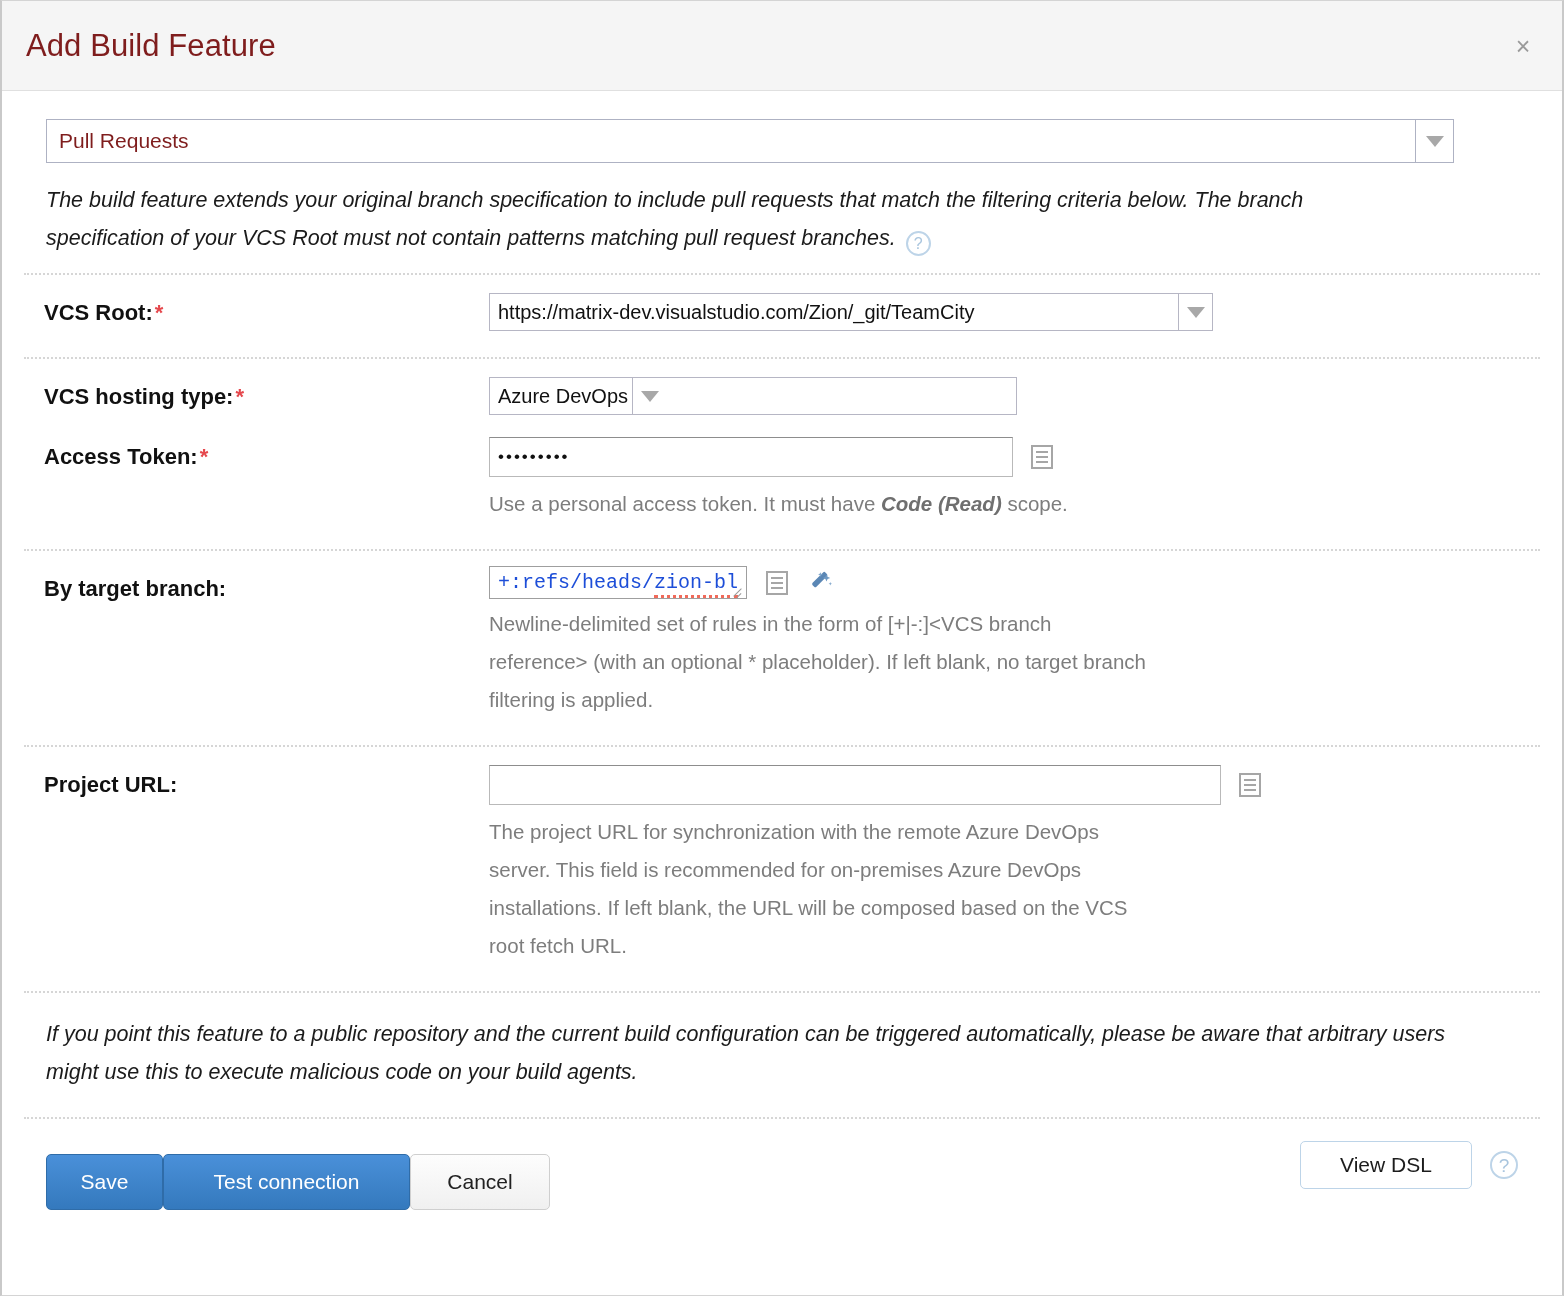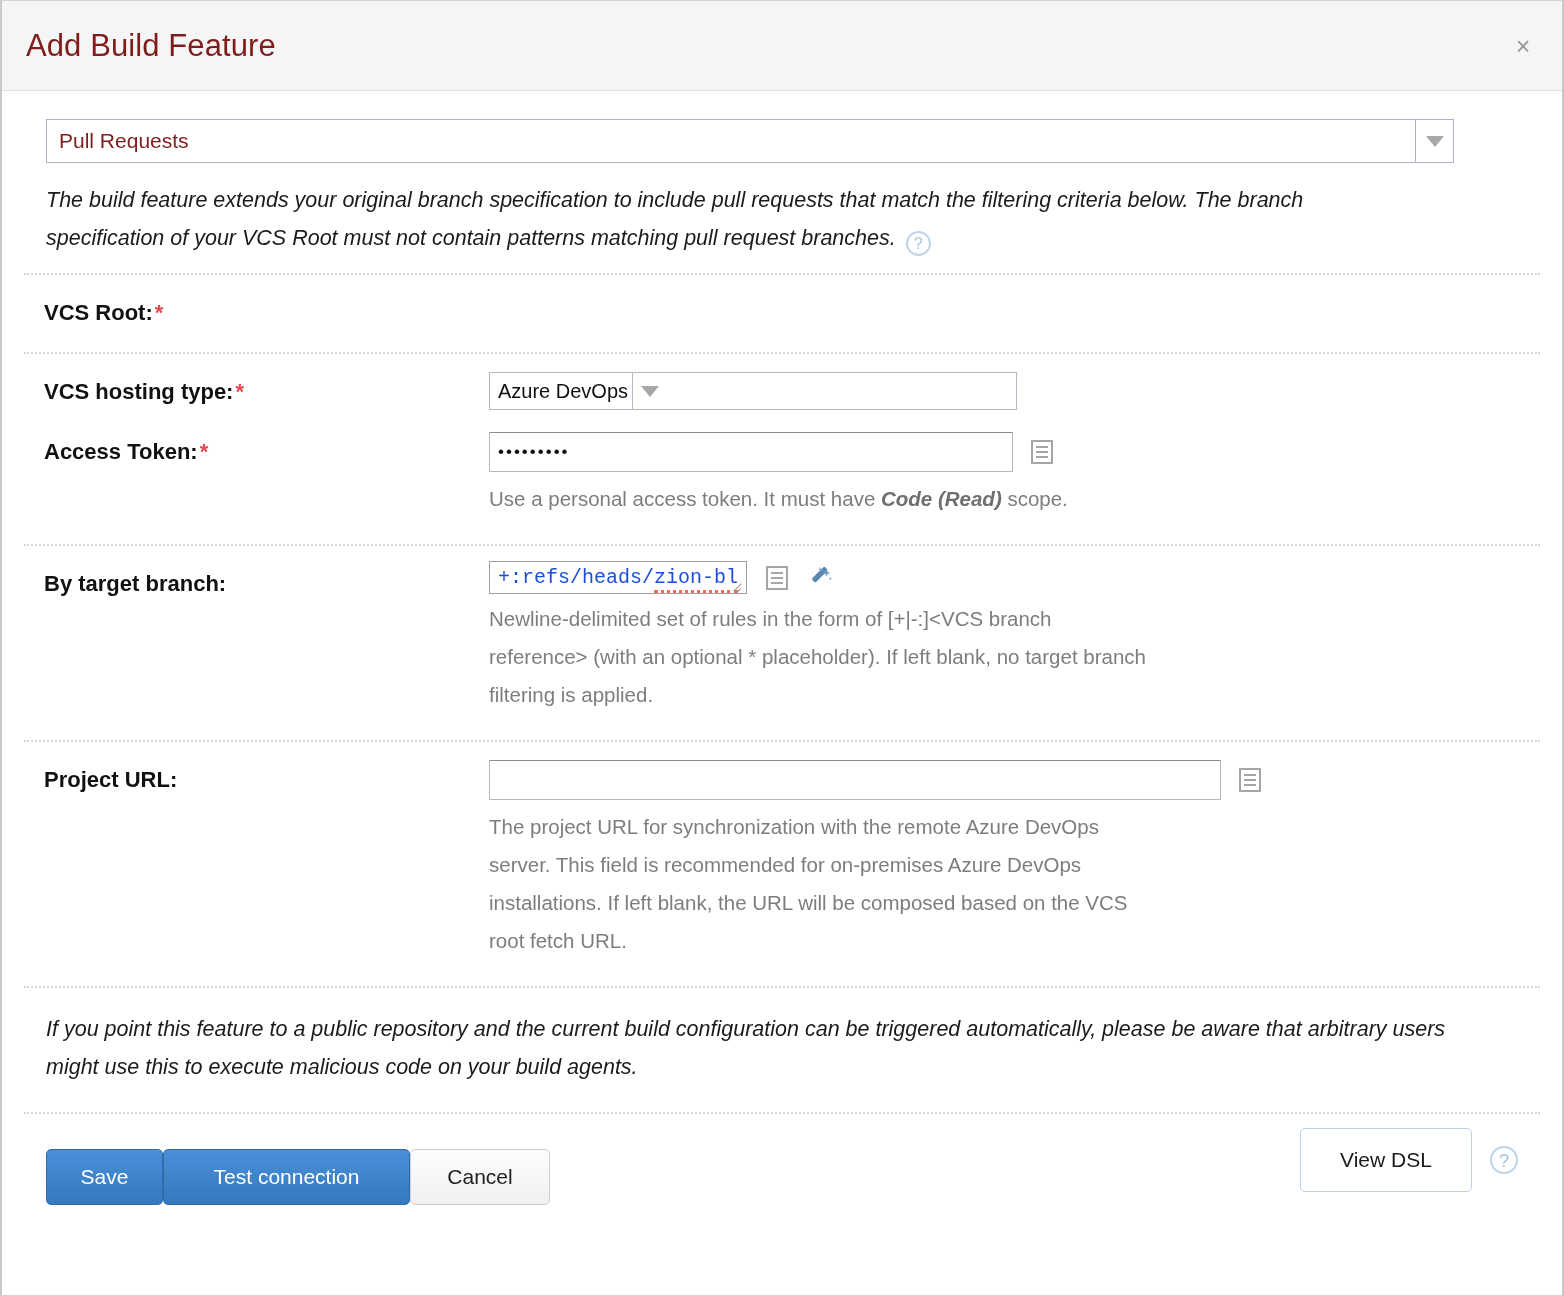--- a/index.html
+++ b/index.html
@@ -319,21 +319,21 @@
     top: 18px;
     display: flex;
     align-items: center;
     height: 56px;
   }
   .btn-dsl {
     background: #ffffff;
     border: 1px solid #bdd4e8;
     color: #1c1c1c;
     padding: 0 24px;
-    height: 64px;
+    height: 48px;
     min-width: 172px;
   }
   .help-circle-lg {
     margin-left: 18px;
     width: 28px; height: 28px;
     border: 2px solid #bdd4e8;
     border-radius: 50%;
     color: #a9c5de;
     font-size: 19px;
     line-height: 25px;
@@ -364,20 +364,28 @@
 
     <div class="intro-text">
       <span>The build feature extends your original branch specification to include pull requests that match the filtering criteria below. The branch specification of your VCS Root must not contain patterns matching pull request branches.</span><span class="help-circle">?</span>
     </div>
 
     <div class="divider"></div>
 
     <div class="field-row">
       <div class="field-label">
         <span>VCS Root:</span><span class="req">*</span>
+      </div>
+      <div class="field-control">
+        <div class="combo combo-vcsroot">
+          <div class="ctext">https://matrix-dev.visualstudio.com/Zion/_git/TeamCity </div>
+          <div class="carrow">
+            <span class="tri-down"></span>
+          </div>
+        </div>
       </div>
     </div>
 
     <div class="divider"></div>
 
     <div class="field-row">
       <div class="field-label">
         <span>VCS hosting type:</span><span class="req">*</span>
       </div>
       <div class="field-control">

